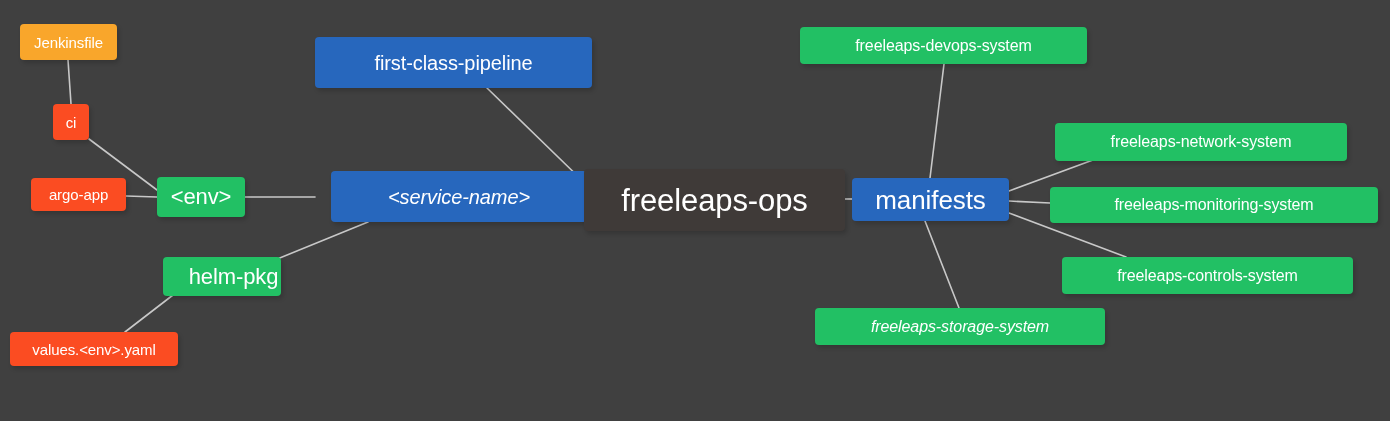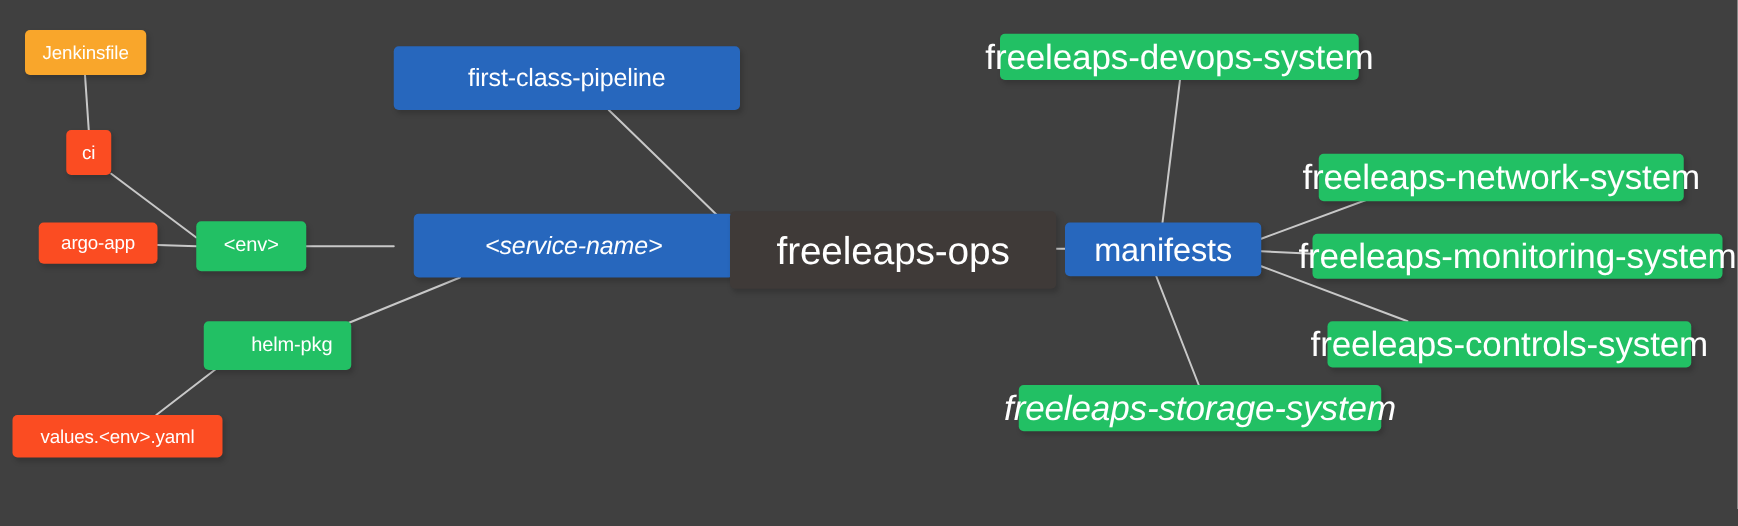--- a/index.html
+++ b/index.html
@@ -44,22 +44,22 @@
   }
   .n-root   { background: #3f3a38; }
   .n-blue   { background: #2767bd; }
   .n-green  { background: #22c064; }
   .n-orange { background: #f9a62b; }
   .n-red    { background: #fb4c22; }
 
   .sz-root   { font-size: 31px; }
   .sz-xl     { font-size: 20px; }
   .sz-lg     { font-size: 26px; }
-  .sz-md     { font-size: 16px; }
-  .sz-sm     { font-size: 28px; }
+  .sz-md     { font-size: 22px; }
+  .sz-sm     { font-size: 16px; }
   .sz-xs     { font-size: 15px; }
 </style>
 </head>
 <body>
 
 <div id="canvas">
   <svg id="edges" viewBox="0 0 1390 421" width="1390" height="421" aria-hidden="true">
       <line x1="68" y1="60" x2="71" y2="104" stroke="#c8c8c8" stroke-width="1.6" stroke-linecap="round"></line>
       <line x1="89" y1="139" x2="157" y2="190" stroke="#c8c8c8" stroke-width="1.6" stroke-linecap="round"></line>
       <line x1="126" y1="196" x2="157" y2="197" stroke="#c8c8c8" stroke-width="1.6" stroke-linecap="round"></line>

